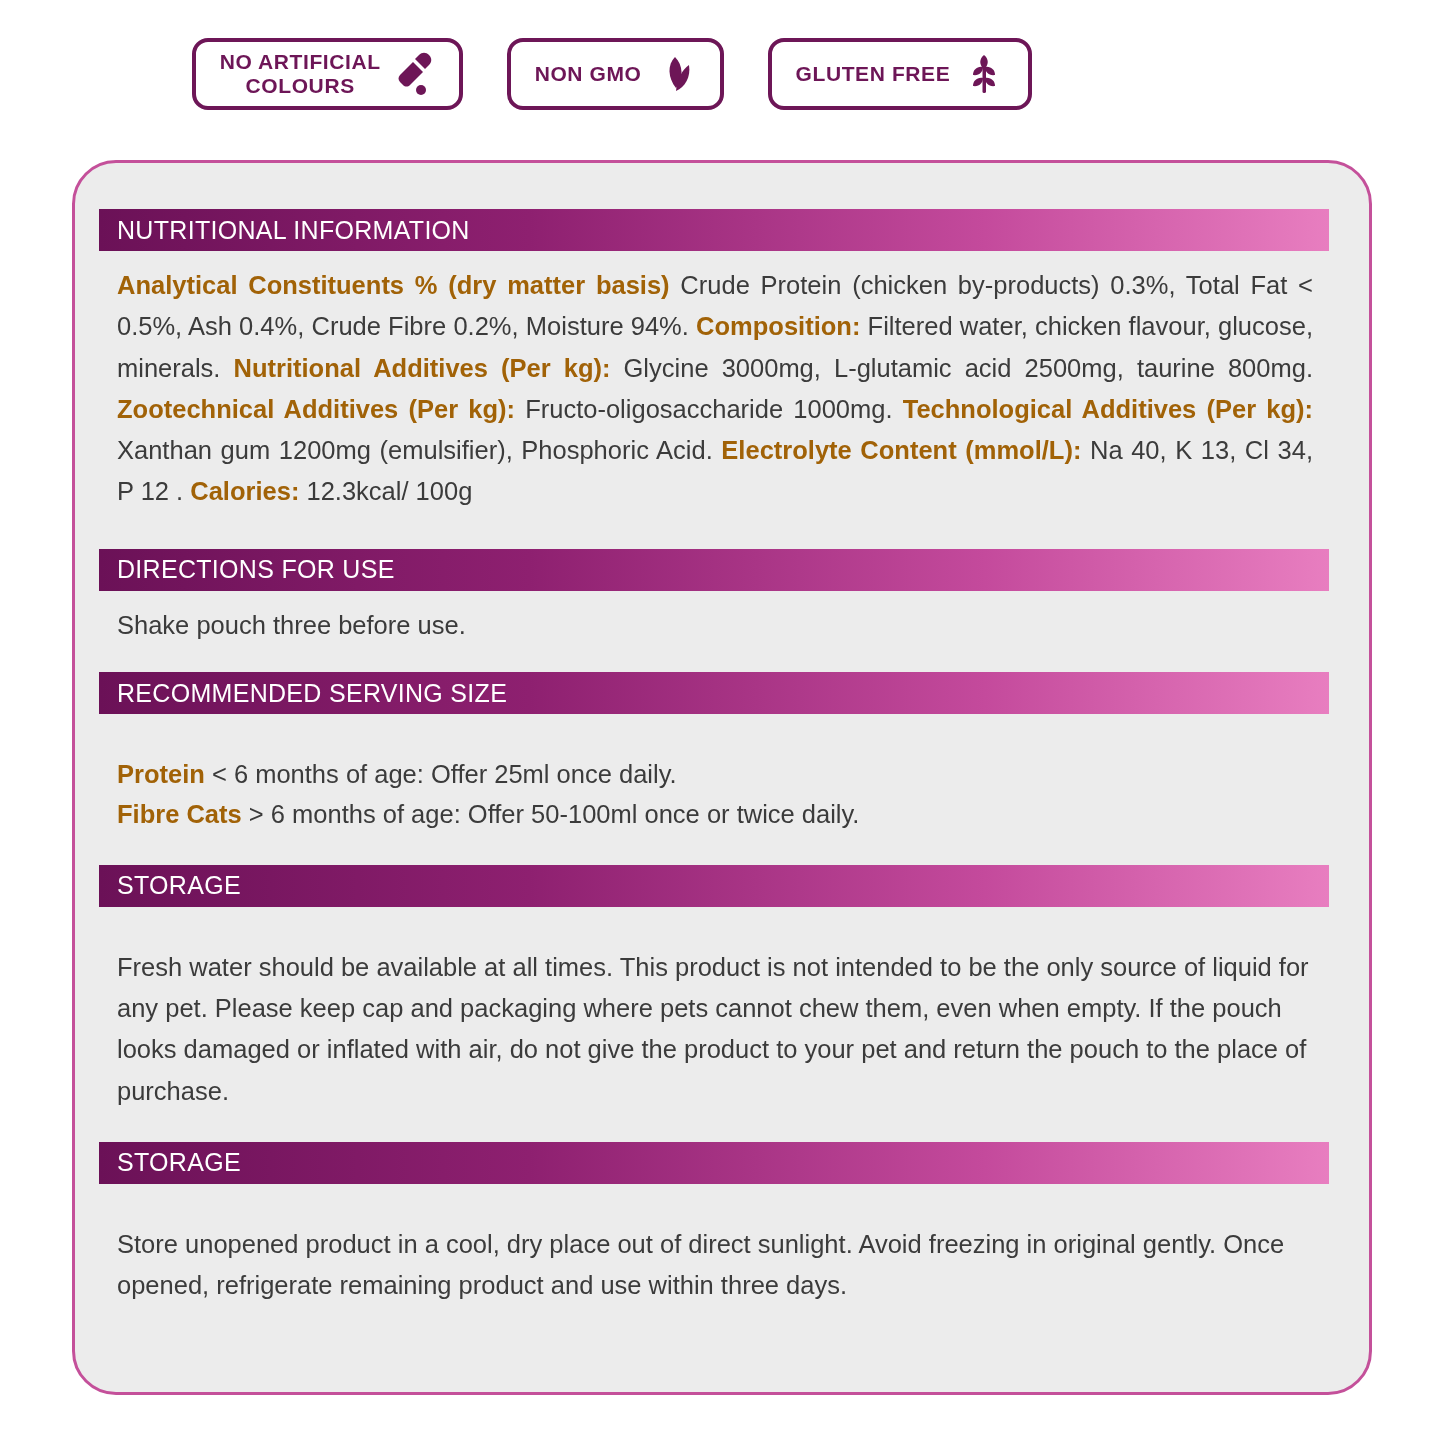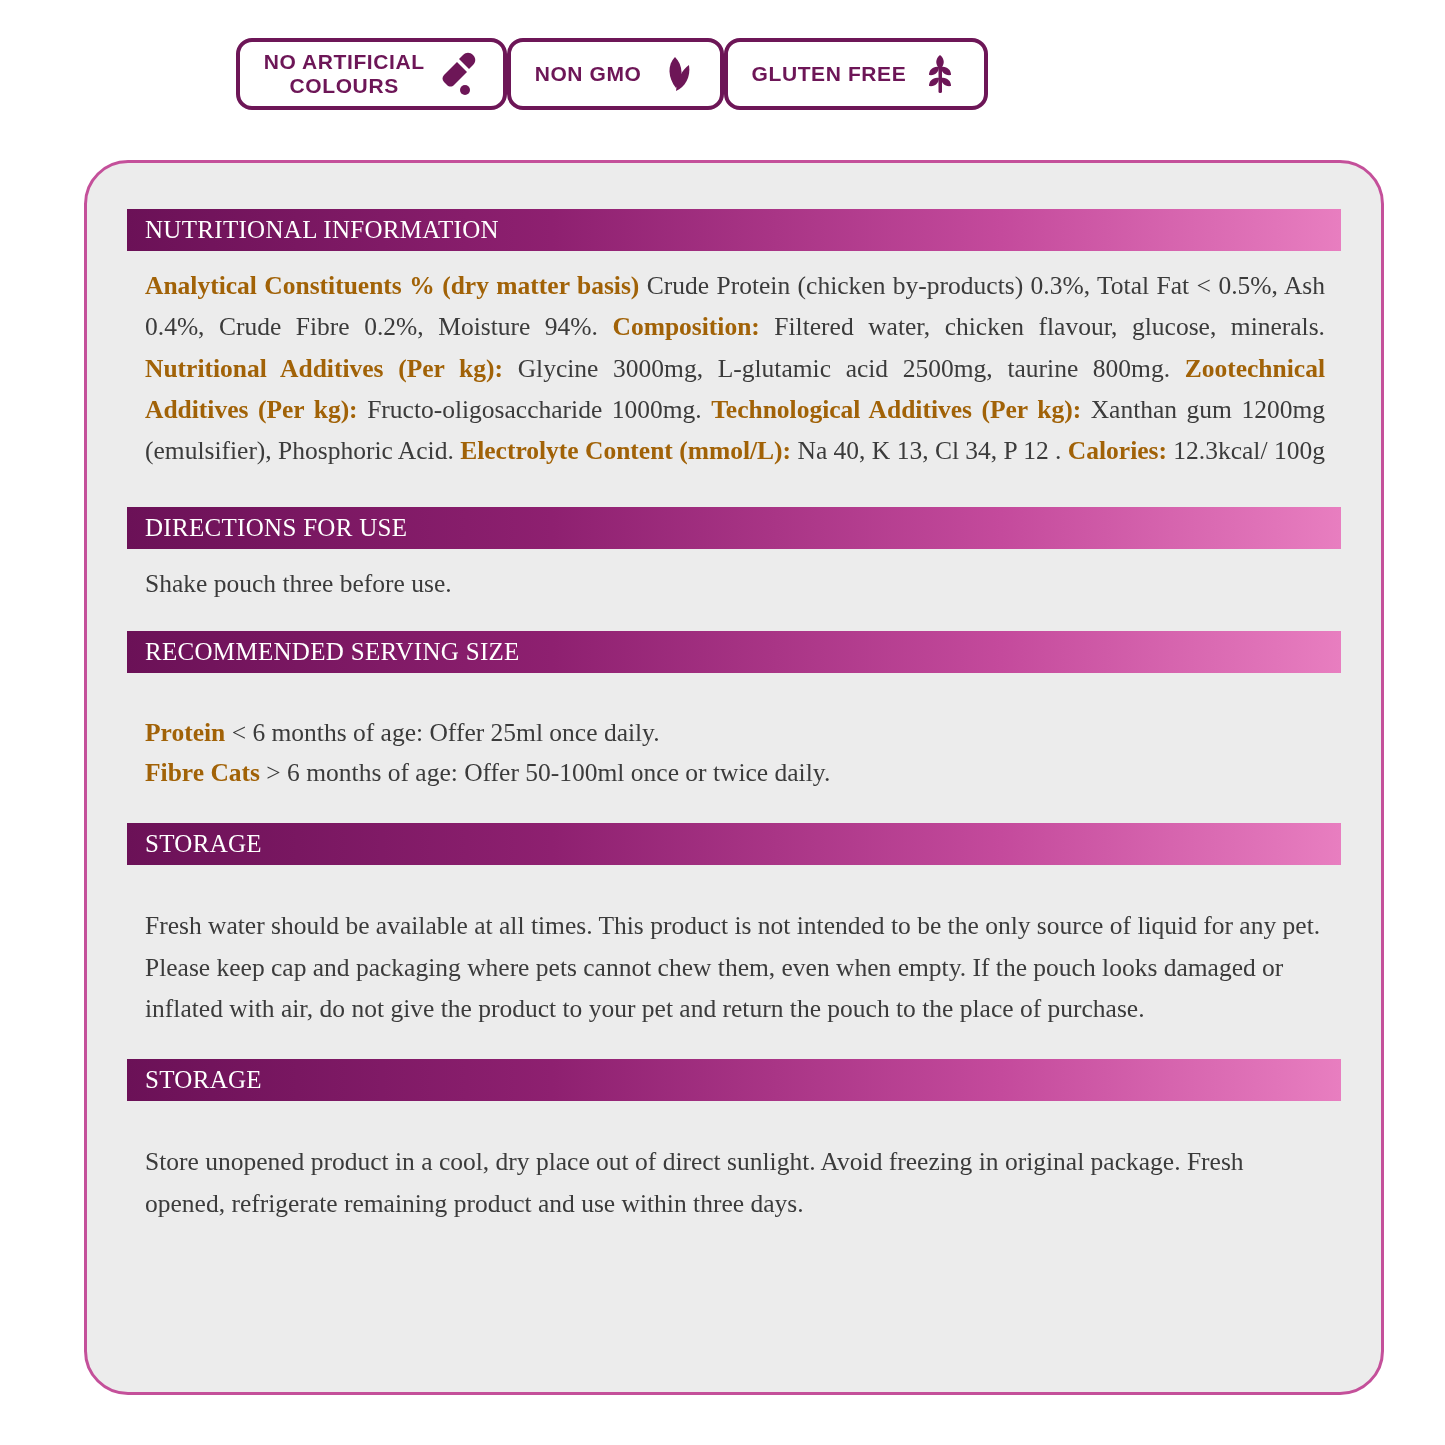--- a/index.html
+++ b/index.html
@@ -24,20 +24,21 @@
 
   
   .badge-row {
     position: absolute;
     top: 38px;
     left: 0;
     width: 1224px;
     display: flex;
     justify-content: center;
     align-items: flex-start;
+    gap: 44px;
     border-radius: 6px;
   }
   .badge {
     border: 4px solid #6d1657;
     border-radius: 16px;
     background: #ffffff;
     height: 72px;
     box-sizing: border-box;
     display: flex;
     align-items: center;
@@ -59,30 +60,29 @@
     align-items: center;
     justify-content: center;
     width: 40px;
     height: 46px;
     flex: none;
   }
 
   
   .panel {
     position: absolute;
-    left: 84px;
+    left: 72px;
     top: 160px;
     width: 1300px;
     height: 1235px;
     box-sizing: border-box;
     border: 3px solid #c4509a;
     border-radius: 44px;
     background: #ececec;
-    padding: 46px 40px 0 40px;
-    font-family: Liberation Serif, serif;
+    padding: 46px 40px 0 24px;
   }
 
   .section-header {
     height: 42px;
     display: flex;
     align-items: center;
     padding-left: 18px;
     background: linear-gradient(90deg, #6b1157 0%, #8e2070 35%, #c44a9c 72%, #e87ec0 100%);
     color: #ffffff;
     font-size: 25px;
@@ -208,16 +208,16 @@
     <div class="body-text left">Fresh water should be available at all times. This product is not intended to be the only source of liquid for any pet. Please keep cap and packaging where pets cannot chew them, even when empty. If the pouch looks damaged or inflated with air, do not give the product to your pet and return the pouch to the place of purchase.</div>
 
     <div class="gap-md"></div>
 
     <div class="section-header">
       <span>STORAGE</span>
     </div>
 
     <div class="gap-sm"></div>
 
-    <div class="body-text left">Store unopened product in a cool, dry place out of direct sunlight. Avoid freezing in original package. Fresh opened, refrigerate remaining product and use within three days.</div>
+    <div class="body-text left">Store unopened product in a cool, dry place out of direct sunlight. Avoid freezing in original gently. Once opened, refrigerate remaining product and use within three days.</div>
 
   </div>
 </div>
 
 </body></html>

